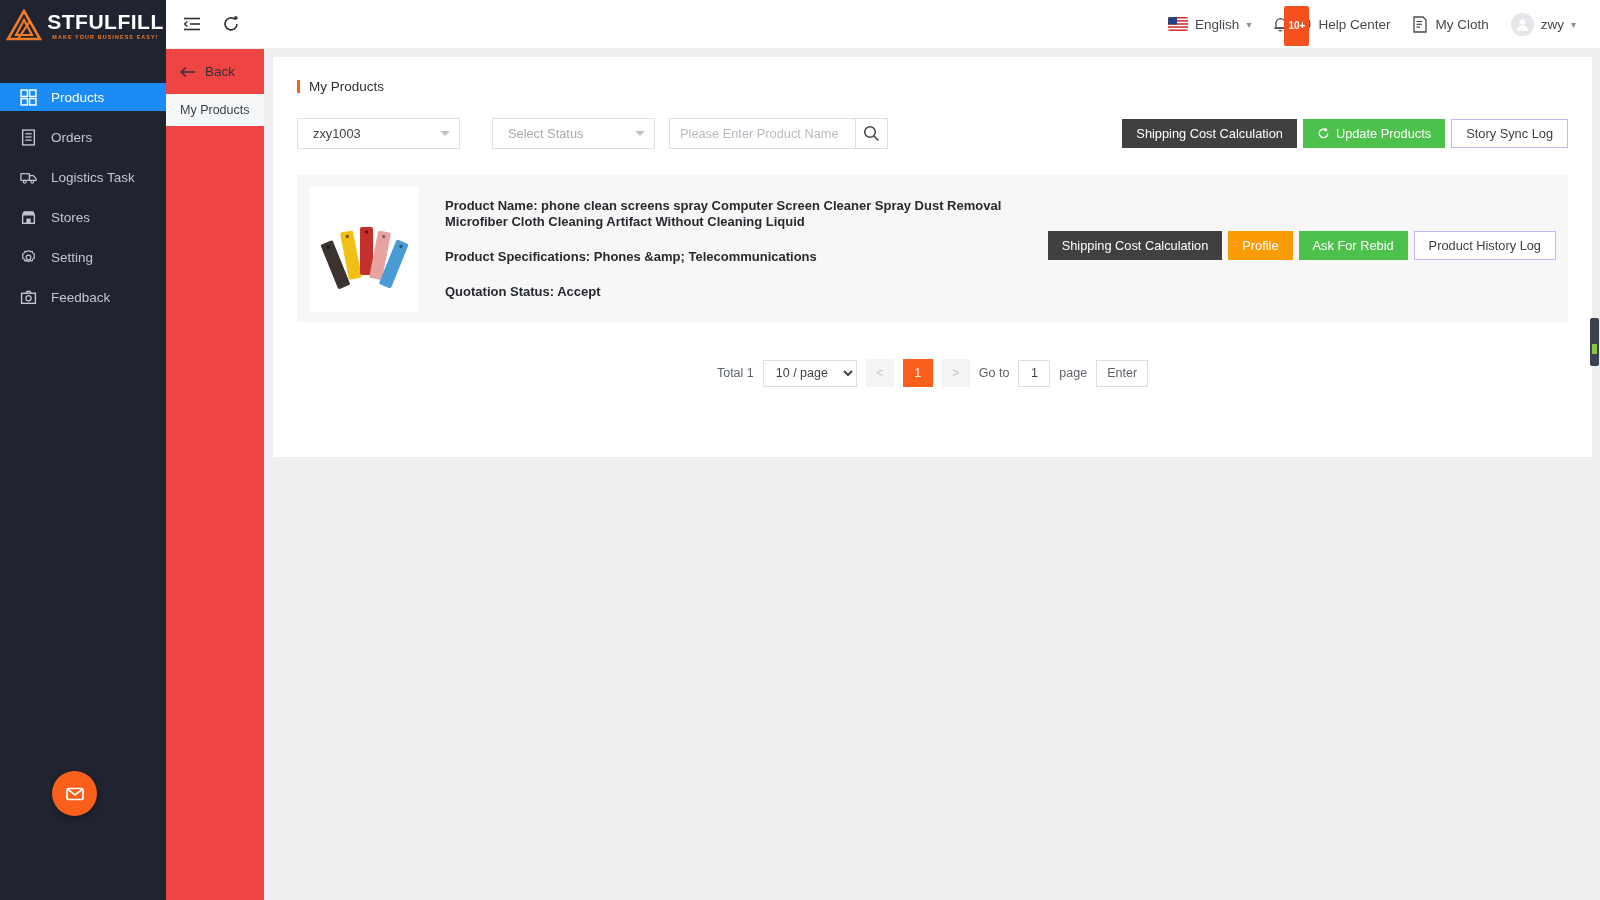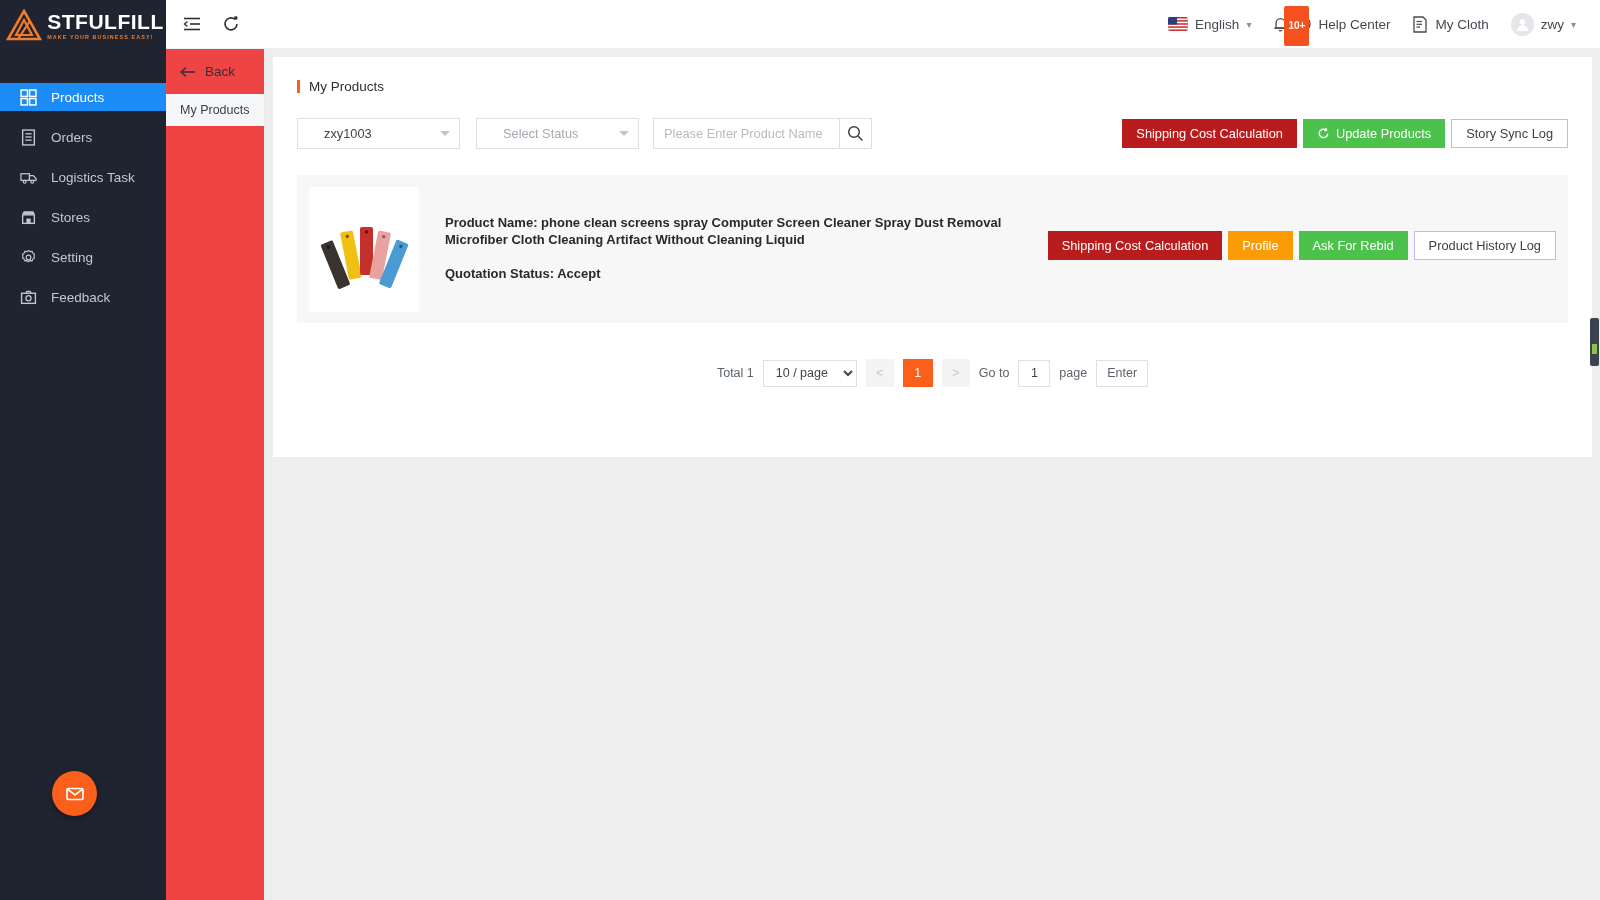--- a/index.html
+++ b/index.html
@@ -19,21 +19,21 @@
     width: 166px; height: 900px;
     background: #1f2430;
     z-index: 5;
   }
   .logo-wrap {
     height: 49px; display: flex; align-items: center;
     justify-content: center; padding-left: 4px;
   }
   .logo { display: flex; align-items: flex-end; gap: 5px; }
   .logo-mark { width: 36px; height: 32px; flex: none; }
-  .logo-text { display: flex; flex-direction: column; line-height: 1; }
+  .logo-text { display: flex; flex-direction: column; line-height: 1; align-items: center; }
   .logo-name {
     font-size: 21px; font-weight: bold; color: #ffffff;
     letter-spacing: 0.5px;
   }
   .logo-tag {
     font-size: 5.4px; color: #f47b27; letter-spacing: 1.1px;
     margin-top: 3px; font-weight: bold; white-space: nowrap;
   }
 
   .nav { margin-top: 34px; }
@@ -121,25 +121,25 @@
   .page-title {
     display: flex; align-items: center; gap: 9px;
     font-size: 13.5px; color: #2b3035; margin-bottom: 24px;
   }
   .title-bar { width: 3px; height: 13px; background: #fa5f1b; display:block; }
 
   
   .filter-row { display: flex; align-items: center; height: 31px; }
   .sel {
     height: 31px; border: 1px solid #dcdfe6; background: #fff;
-    display: flex; align-items: center; padding: 0 26px;
+    display: flex; align-items: center; padding: 0 15px;
     font-size: 12.8px; position: relative;
   }
   .sel-w1 { width: 163px; color: #404348; }
-  .sel-w2 { width: 163px; color: #a6aab1; margin-left: 16px; }
+  .sel-w2 { width: 163px; color: #a6aab1; margin-left: 32px; }
   .sel .arr {
     position: absolute; right: 9px; width: 0; height: 0;
     border-left: 5px solid transparent; border-right: 5px solid transparent;
     border-top: 5px solid #c2c6cc;
   }
   .search-grp { display: flex; margin-left: 14px; }
   .search-input {
     width: 186px; height: 31px; border: 1px solid #dcdfe6;
     border-right: none; padding: 0 10px; font-size: 12.8px;
     color: #404348; outline: none; font-family: "Liberation Sans", sans-serif;
@@ -153,21 +153,21 @@
   }
 
   .filter-actions { margin-left: auto; display: flex; align-items: center; gap: 6px; }
   .btn {
     height: 29px; padding: 0 14px; font-size: 12.8px;
     border: none; display: flex; align-items: center;
     justify-content: center; gap: 6px; cursor: pointer;
     color: #ffffff; font-family: "Liberation Sans", sans-serif;
     white-space: nowrap;
   }
-  .btn-red { background: #b91c1c; }
+  .btn-red { background: #404040; }
   .btn-green { background: #4cc24c; }
   .btn-orange { background: #fb9b06; }
   .btn-plain {
     background: #ffffff; color: #3d4147;
     border: 1px solid #c4b5fd;
   }
 
   
   .prod-card {
     margin-top: 26px; background: #f7f7f7;
@@ -472,20 +472,21 @@
             </g>
             <g transform="rotate(22 83 72)">
               <rect x="80" y="52" width="13" height="48" rx="2" fill="#4a9ad4"></rect>
               <circle cx="86.5" cy="57" r="1.7" fill="#1f5a85"></circle>
             </g>
           </g>
         </svg>
 
         <div class="prod-info">
           <div class="prod-line">Product Name: phone clean screens spray Computer Screen Cleaner Spray Dust Removal Microfiber Cloth Cleaning Artifact Without Cleaning Liquid</div>
+          <div class="prod-line sub">Product Specifications: Phones &amp;amp; Telecommunications</div>
           <div class="prod-line sub">Quotation Status: Accept</div>
         </div>
 
         <div class="prod-actions">
           <button class="btn btn-red">Shipping Cost Calculation</button>
           <button class="btn btn-orange">Profile</button>
           <button class="btn btn-green">Ask For Rebid</button>
           <button class="btn btn-plain">Product History Log</button>
         </div>
       </div>

